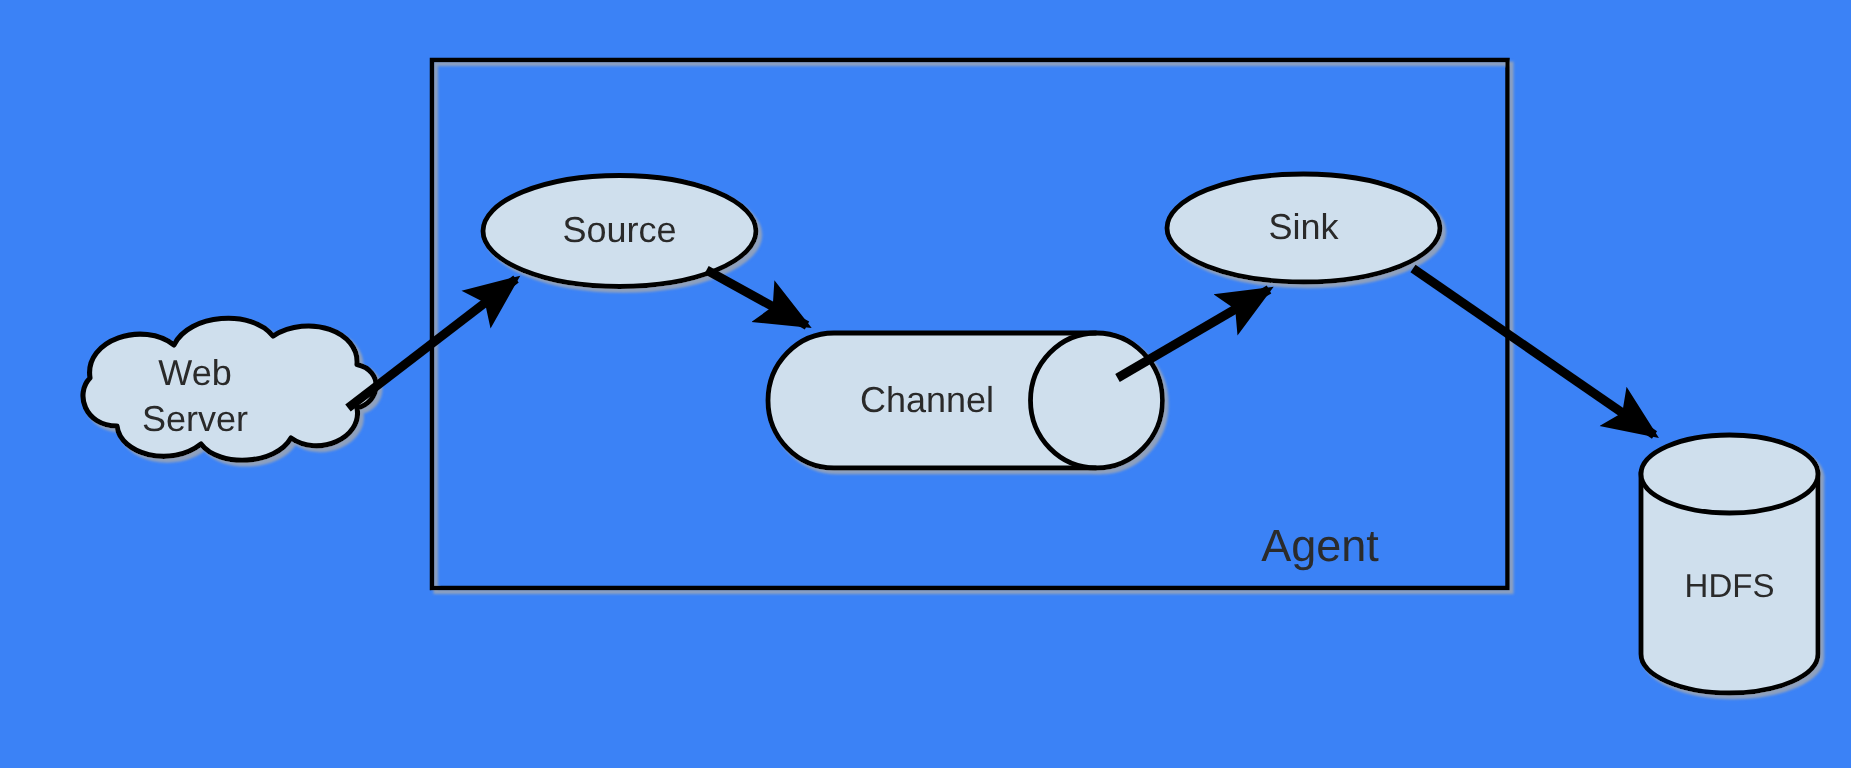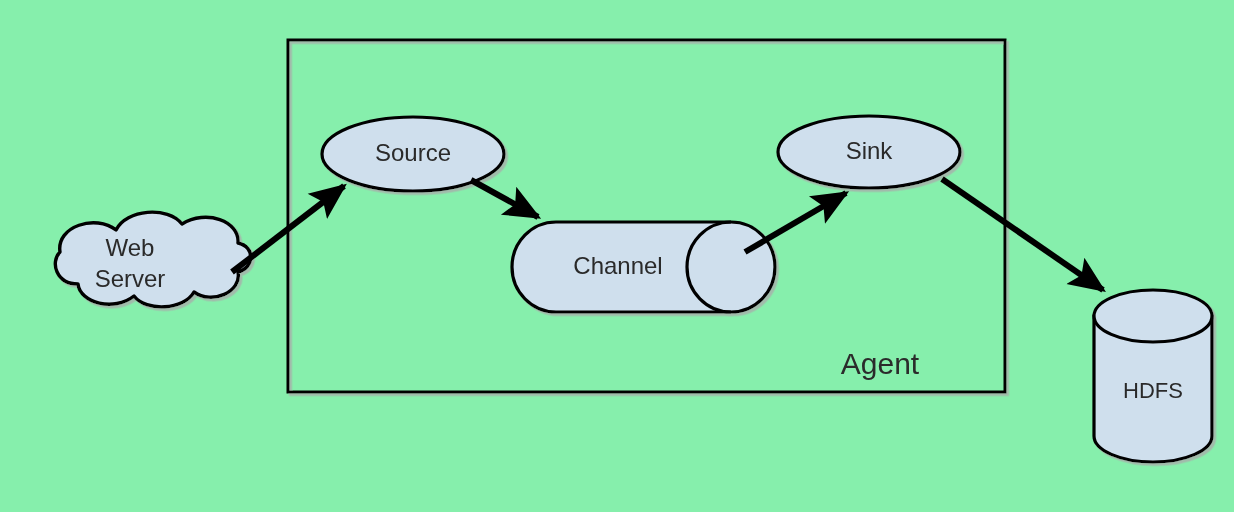--- a/index.html
+++ b/index.html
@@ -10,21 +10,21 @@
   body {
     width: 1234px;
     height: 512px;
     font-family: "Liberation Sans", sans-serif;
     overflow: hidden;
   }
   #diagram-root {
     position: relative;
     width: 1234px;
     height: 512px;
-    background: #86efac;
+    background: #3b82f6;
   }
   #diagram-svg {
     position: absolute;
     left: 0;
     top: 0;
     width: 1234px;
     height: 512px;
     display: block;
   }
   .node-label {

